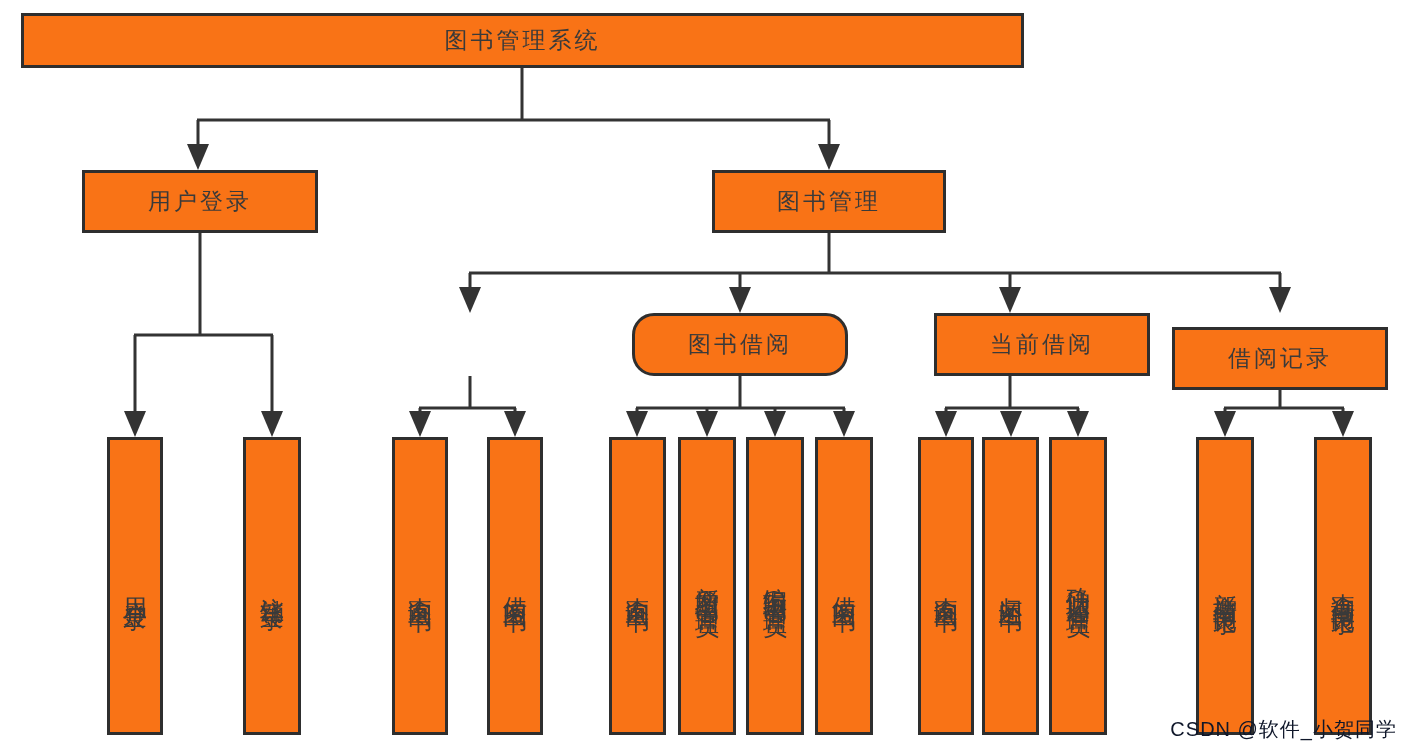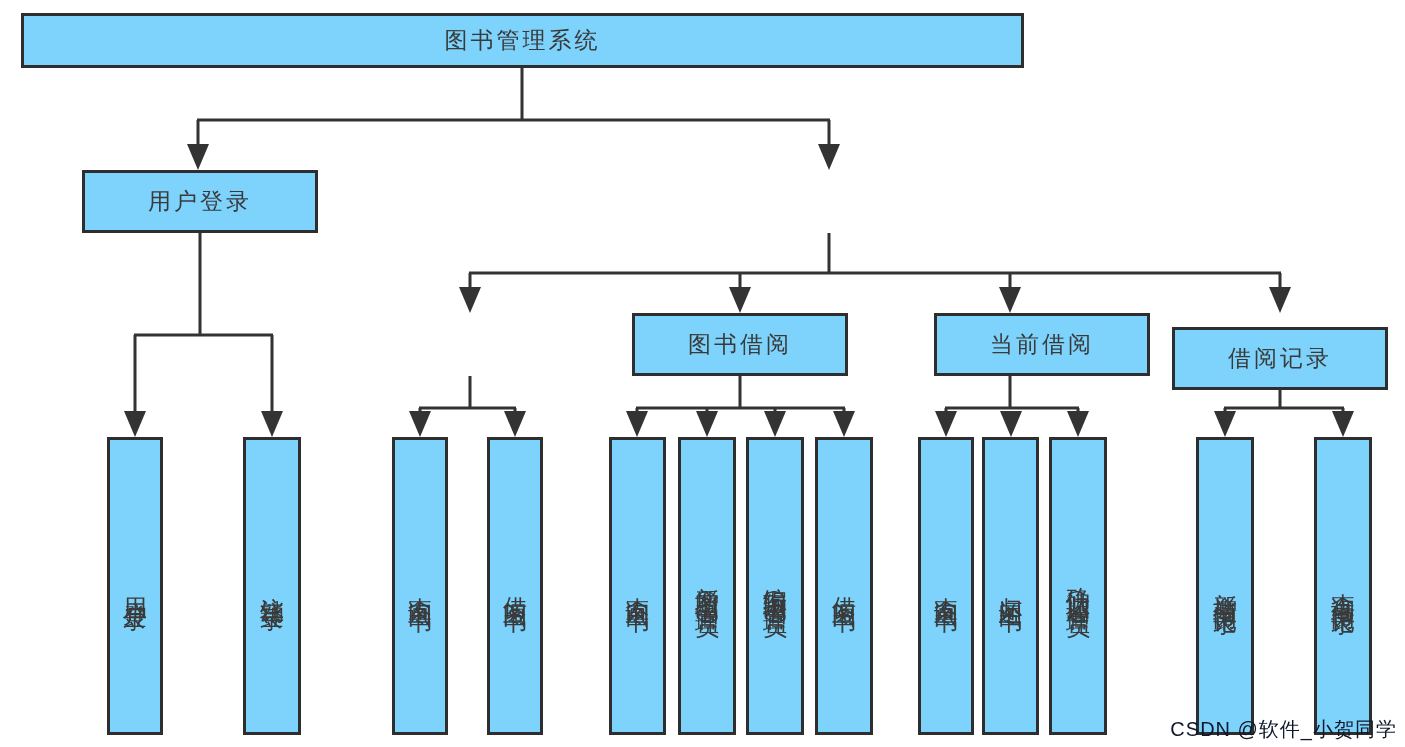--- a/index.html
+++ b/index.html
@@ -13,21 +13,21 @@
   }
   #connectors {
     position: absolute;
     left: 0; top: 0;
     width: 1405px; height: 747px;
   }
   .node {
     position: absolute;
     box-sizing: border-box;
     border: 3px solid #2e2e2e;
-    background: #7dd3fc;
+    background: #f97316;
     display: flex;
     align-items: center;
     justify-content: center;
     color: #3a3a3a;
   }
   .h-node {
     font-size: 23px;
     letter-spacing: 3px;
     white-space: nowrap;
   }
@@ -106,22 +106,23 @@
       <path d="M1000 411 L1022 411 L1011 437 Z"></path>
       <path d="M1067 411 L1089 411 L1078 437 Z"></path>
       <path d="M1214 411 L1236 411 L1225 437 Z"></path>
       <path d="M1332 411 L1354 411 L1343 437 Z"></path>
     </g>
   </svg>
 
   <div class="node h-node" style="left:21px; top:13px; width:1003px; height:55px;">图书管理系统</div>
 
   <div class="node h-node" style="left:82px; top:170px; width:236px; height:63px;">用户登录</div>
+  <div class="node h-node" style="left:712px; top:170px; width:234px; height:63px;">图书管理</div>
 
-  <div class="node h-node" style="left:632px; top:313px; width:216px; height:63px;">图书借阅</div>
+  <div class="node h-node" style="left:632px; top:313px; width:216px; height:63px;border-radius:22px;">图书借阅</div>
   <div class="node h-node" style="left:902px; top:313px; width:216px; height:63px;margin-left:32px;">当前借阅</div>
   <div class="node h-node" style="left:1172px; top:327px; width:216px; height:63px;">借阅记录</div>
 
   <div class="node v-node" style="left:107px; top:437px; width:56px; height:298px;">
     <span>用户登录</span>
   </div>
   <div class="node v-node" style="left:243px; top:437px; width:58px; height:298px;">
     <span>注销登录</span>
   </div>
   <div class="node v-node" style="left:392px; top:437px; width:56px; height:298px;">

